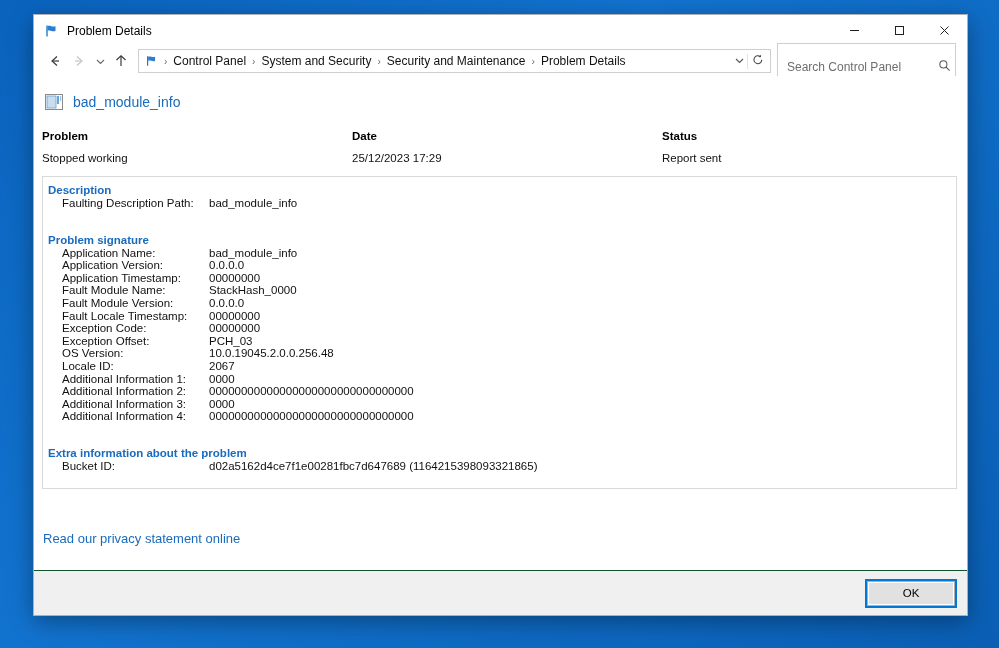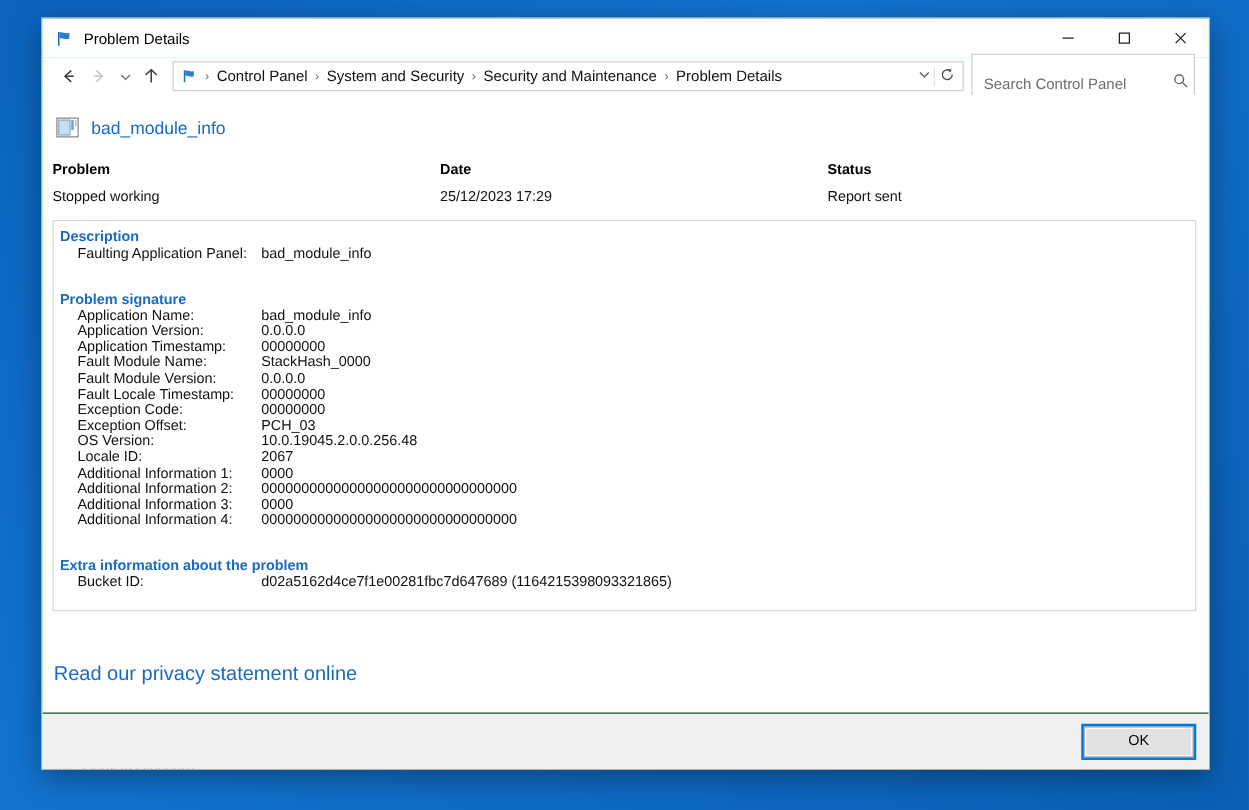--- a/index.html
+++ b/index.html
@@ -19,21 +19,21 @@
     background: linear-gradient(135deg, #0a63bd 0%, #1273cf 40%, #0a5fb5 100%);
   }
 
   
   #window {
     position: absolute;
     left: 33px;
     top: 14px;
     width: 933px;
     height: 600px;
-    background: #5eead4;
+    background: #0369a1;
     border: 1px solid #b0b0b0;
     box-shadow: 0 6px 22px rgba(0,0,0,0.35);
     display: flex;
     flex-direction: column;
   }
 
   
   .titlebar {
     height: 31px;
     display: flex;
@@ -209,21 +209,21 @@
     line-height: 12.6px;
     padding-left: 5px;
   }
   .row .k { width: 161px; padding-left: 14px; box-sizing: border-box; }
   .row .v { flex: 1; white-space: nowrap; }
 
   .privacy-link {
     position: absolute;
     left: 9px;
     top: 455px;
-    font-size: 16px;
+    font-size: 13px;
     color: #1a6bbd;
     text-decoration: none;
   }
 
   
   .footer-sep {
     position: absolute;
     left: 8px;
     right: 8px;
     top: 521px;
@@ -395,21 +395,21 @@
       <div class="summary-col">
         <div class="summary-h">Status</div>
         <div class="summary-v">Report sent</div>
       </div>
     </div>
 
     <div class="panel">
       <div class="sec-title">Description</div>
       <div id="desc-rows">
           <div class="row">
-            <span class="k">Faulting Application Panel:</span>
+            <span class="k">Faulting Description Path:</span>
             <span class="v">bad_module_info</span>
           </div>
         </div>
 
       <div class="sec-title gap">Problem signature</div>
       <div id="sig-rows">
           <div class="row">
             <span class="k">Application Name:</span>
             <span class="v">bad_module_info</span>
           </div>

